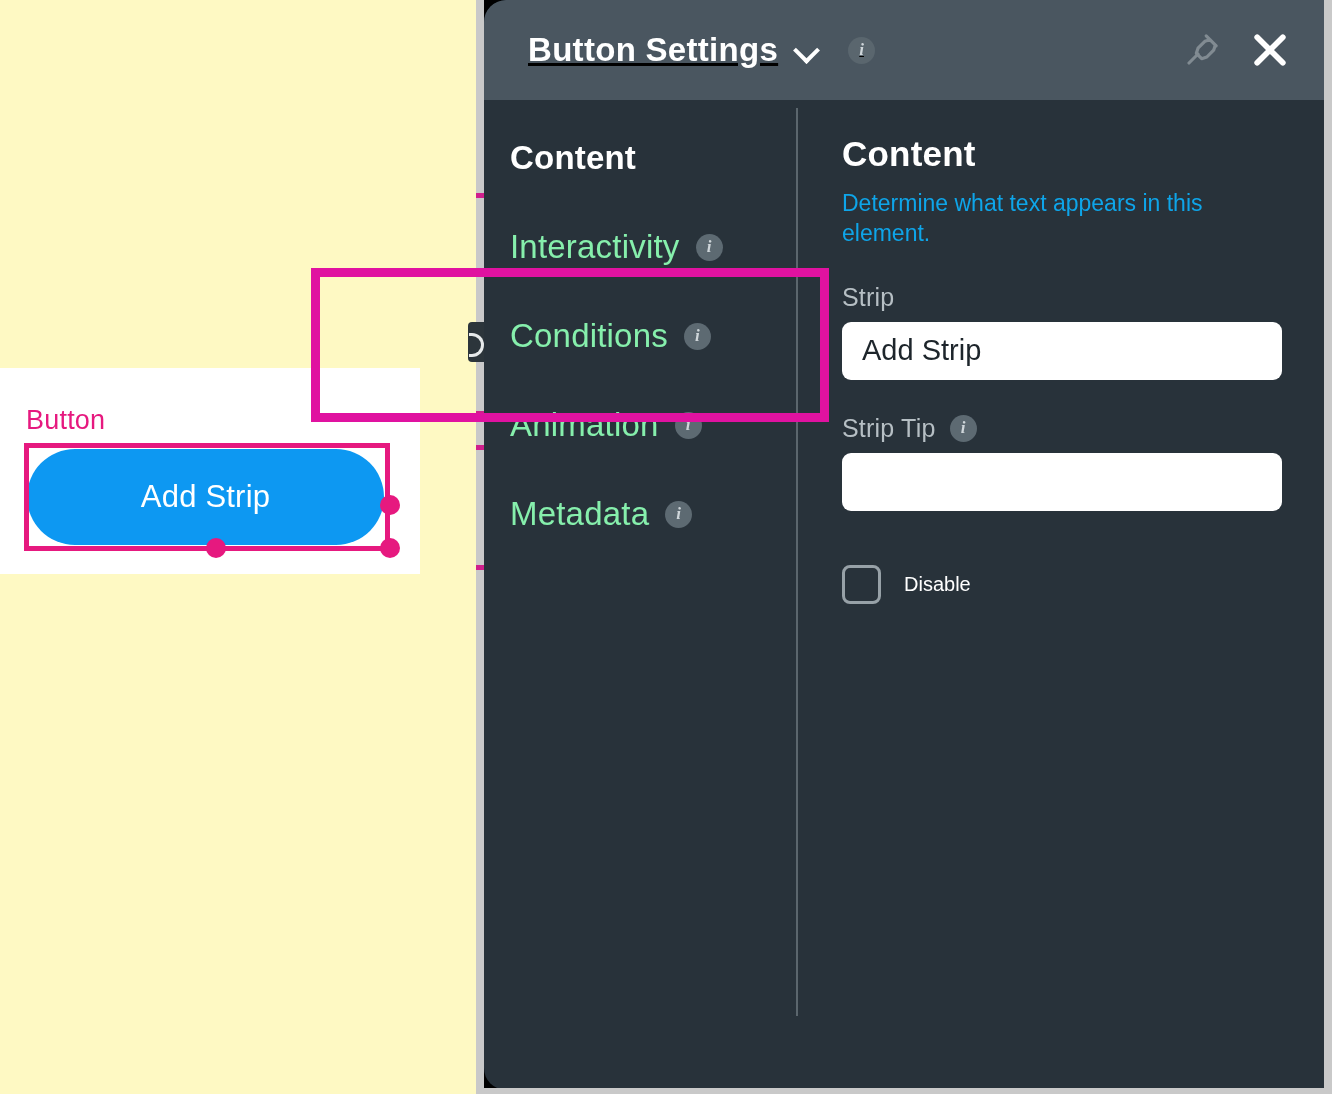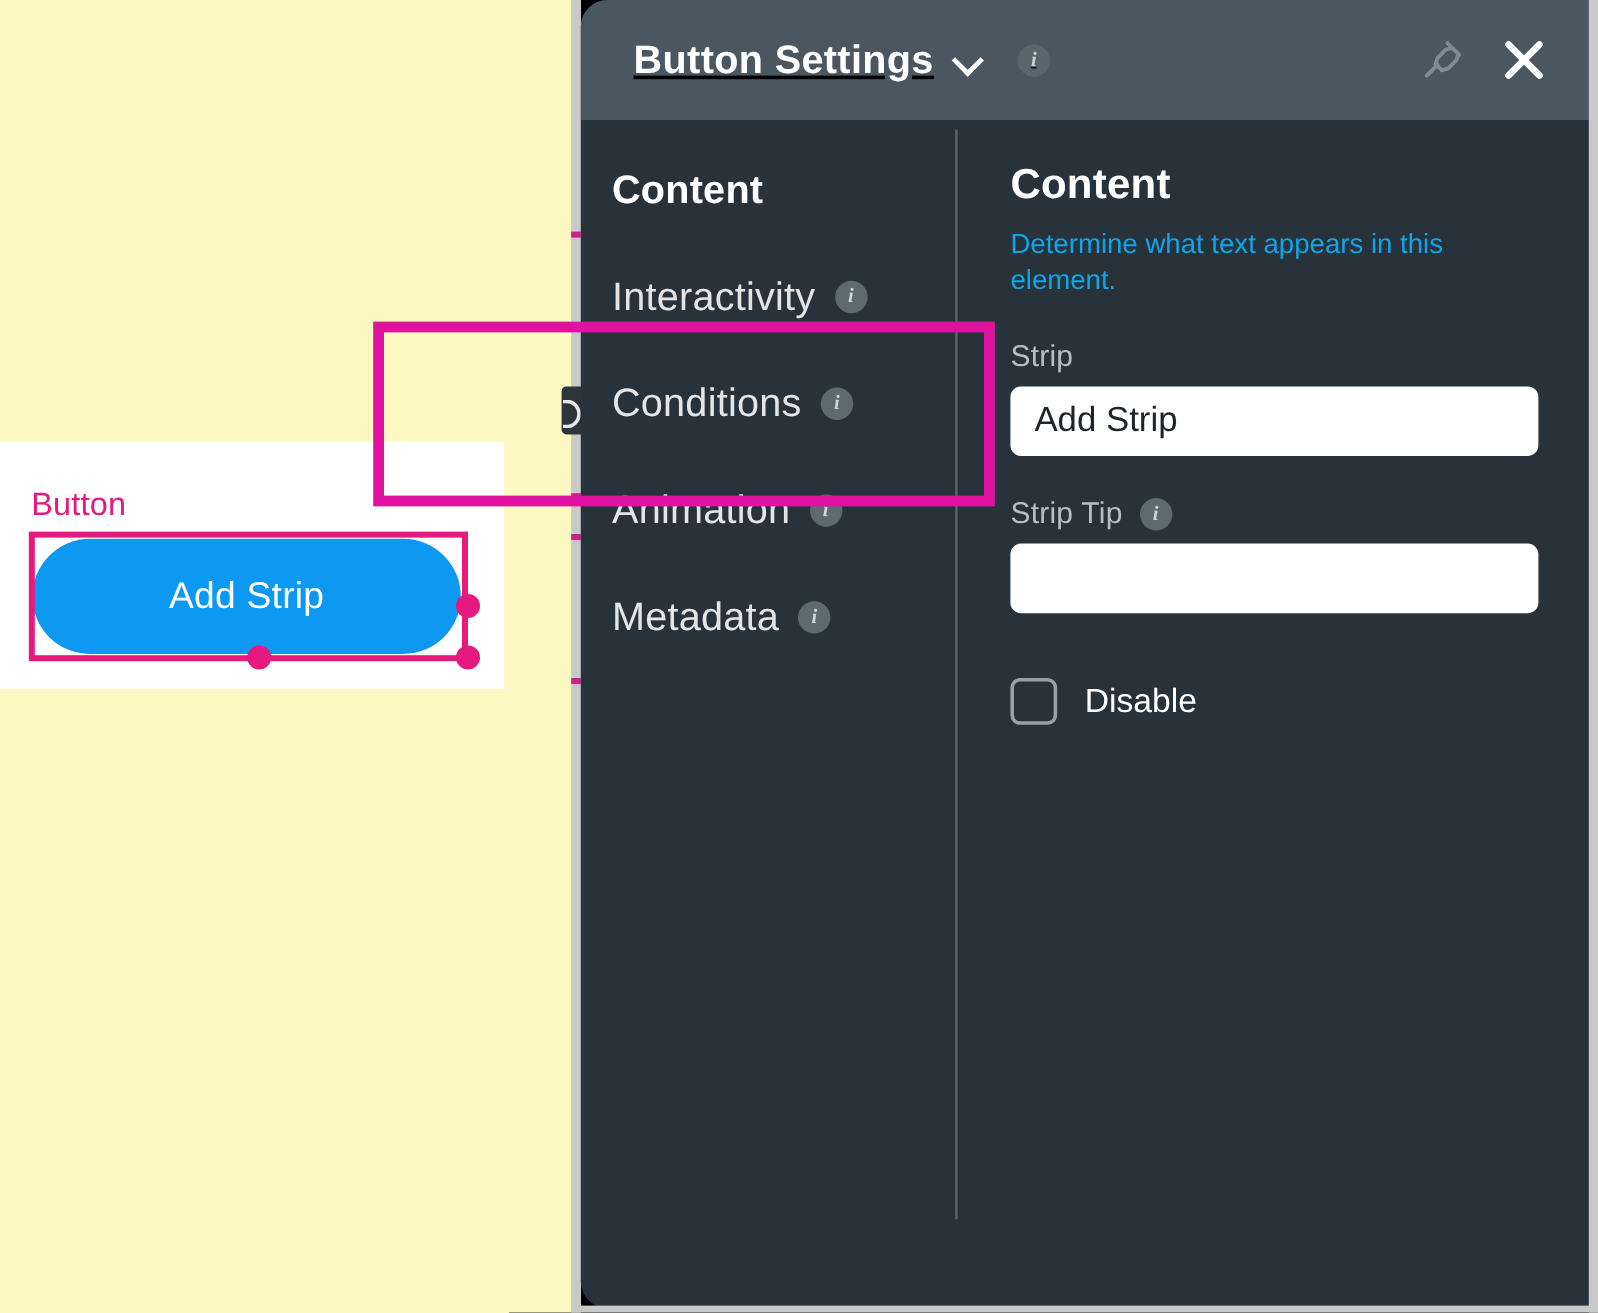--- a/index.html
+++ b/index.html
@@ -114,21 +114,21 @@
     position: absolute; left: 312px; top: 8px; width: 2px; height: 908px;
     background: #5b666d;
   }
 
   
   .tabs { width: 312px; padding: 34px 0 0 26px; }
   .tab {
     display: flex; align-items: center; height: 48px; margin-bottom: 41px;
     cursor: pointer;
   }
-  .tab-label { font-size: 33px; color: #e5e5e5; letter-spacing: 0.2px; }
+  .tab-label { font-size: 33px; color: #86efac; letter-spacing: 0.2px; }
   .tab.active .tab-label { color: #ffffff; font-weight: bold; }
   .tab .info-badge { margin-left: 16px; }
 
   
   .content { flex: 1; padding: 34px 0 0 46px; position: relative; }
   .content-heading {
     font-size: 35px; font-weight: bold; color: #ffffff; letter-spacing: 0.2px;
   }
   .content-desc {
     margin-top: 14px; width: 408px;
@@ -149,21 +149,21 @@
     background: #ffffff; border: none; border-radius: 9px;
     font-family: "Liberation Sans", sans-serif;
     font-size: 29px; color: #1d252b; padding: 0 20px;
   }
 
   .checkbox-row { display: flex; align-items: center; margin-top: 54px; cursor: pointer; }
   .checkbox {
     width: 39px; height: 39px; border: 3px solid #97a1a7; border-radius: 8px;
     background: transparent; flex: none;
   }
-  .checkbox-label { margin-left: 23px; font-size: 28px; color: #ffffff; }
+  .checkbox-label { margin-left: 23px; font-size: 20px; color: #ffffff; }
 </style>
 </head>
 <body>
 
 <div id="root">
 
   <div class="canvas-area">
     <div class="preview-card"></div>
 
     <div class="element-label">Button</div>

